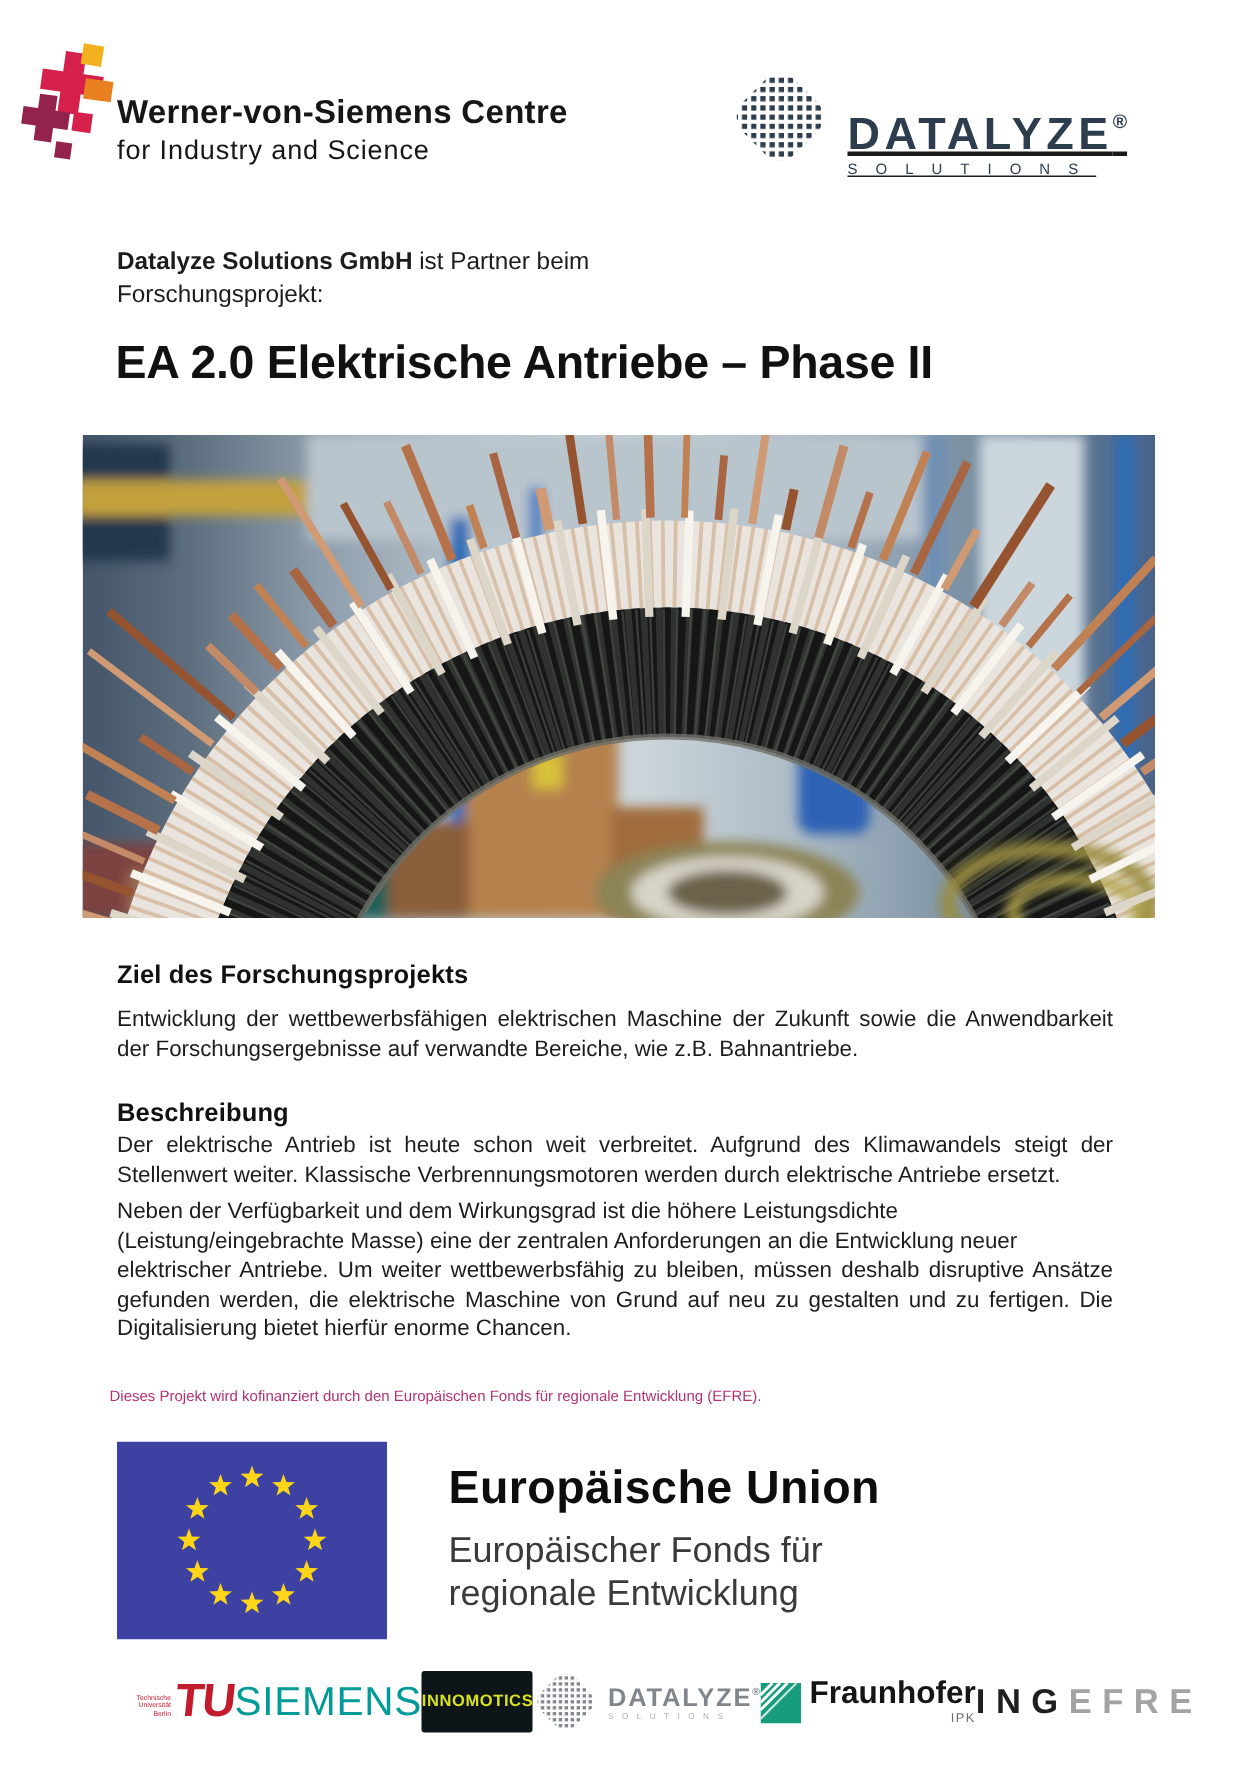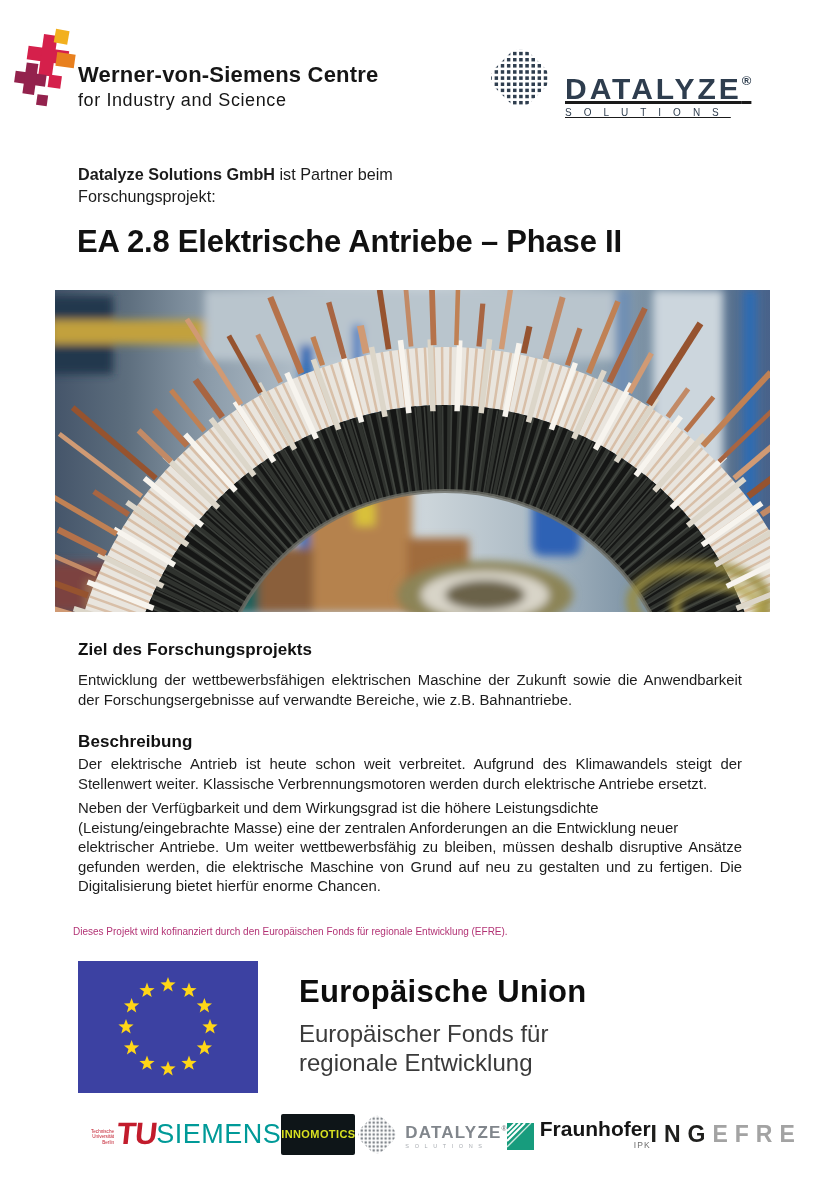--- a/index.html
+++ b/index.html
@@ -52,21 +52,21 @@
   .p-siemens{font-size:27px;font-weight:normal;color:var(--siemens-teal);letter-spacing:.5px;}
   .p-innomotics{width:74px;height:41px;background:var(--innomotics-bg);border-radius:2px;
                 display:flex;align-items:center;justify-content:center;text-align:center;}
   .p-innomotics span{font-size:11px;font-weight:bold;color:var(--innomotics-yellow);letter-spacing:.4px;}
   .p-dz{display:flex;align-items:center;}
   .p-dz .dz2-icon{width:44px;height:49px;}
   .dz2-text{margin-left:6px;}
   .dz2-name{font-size:17px;font-weight:bold;letter-spacing:1.2px;color:var(--datalyze-gray);line-height:17px;white-space:nowrap;}
   .dz2-name sup{font-size:7px;vertical-align:7px;letter-spacing:0;}
   .dz2-sub{font-size:5.5px;letter-spacing:5.6px;color:#a9adb2;margin-top:2px;white-space:nowrap;}
-  .p-fhg{display:flex;align-items:flex-end;}
+  .p-fhg{display:flex;align-items:center;}
   .fhg-sq{width:27px;height:27px;margin-right:6px;margin-top:2px;}
   .fhg-name{font-size:21px;font-weight:bold;color:#151515;line-height:22px;}
   .fhg-sub{font-size:8.5px;color:#6d6d6d;text-align:right;letter-spacing:1px;margin-top:0px;}
   .p-ingwerk{font-size:23px;letter-spacing:7px;font-weight:600;white-space:nowrap;}
   .p-ingwerk .ing{color:#1f1f1d;}
   .p-ingwerk .werk{color:#a3a3a3;}
 </style>
 </head>
 <body>
 
@@ -106,21 +106,21 @@
       <div class="dz-name"><span>DATALYZE</span><sup>®</sup></div>
       <div class="dz-sub">SOLUTIONS</div>
     </div>
   </div>
 
   <div class="intro">
     <div><b>Datalyze Solutions GmbH</b><span> ist Partner beim</span></div>
     <div>Forschungsprojekt:</div>
   </div>
 
-  <div class="h1">EA 2.8 Elektrische Antriebe – Phase II</div>
+  <div class="h1">EA 2.0 Elektrische Antriebe – Phase II</div>
 
   <div class="photo">
     <svg viewBox="0 0 715 322" width="715" height="322">
       <defs>
         <filter id="blur4" x="-10%" y="-10%" width="120%" height="120%">
             <feGaussianBlur stdDeviation="4"></feGaussianBlur>
           </filter>
         <linearGradient id="bgg" x1="0" y1="0" x2="1" y2="0">
           <stop offset="0" stop-color="#45556a"></stop>
             <stop offset=".1" stop-color="#5d6e7e"></stop>

